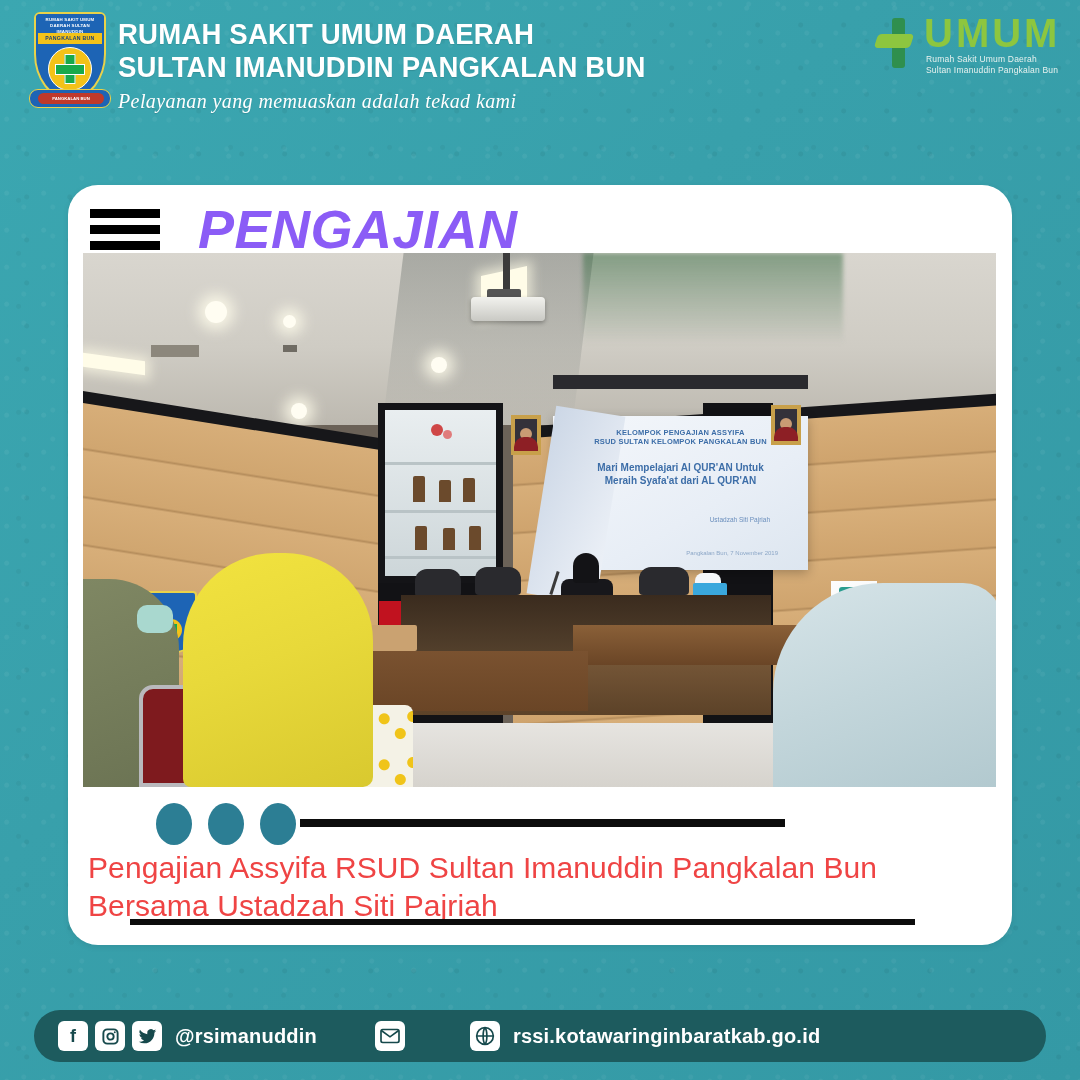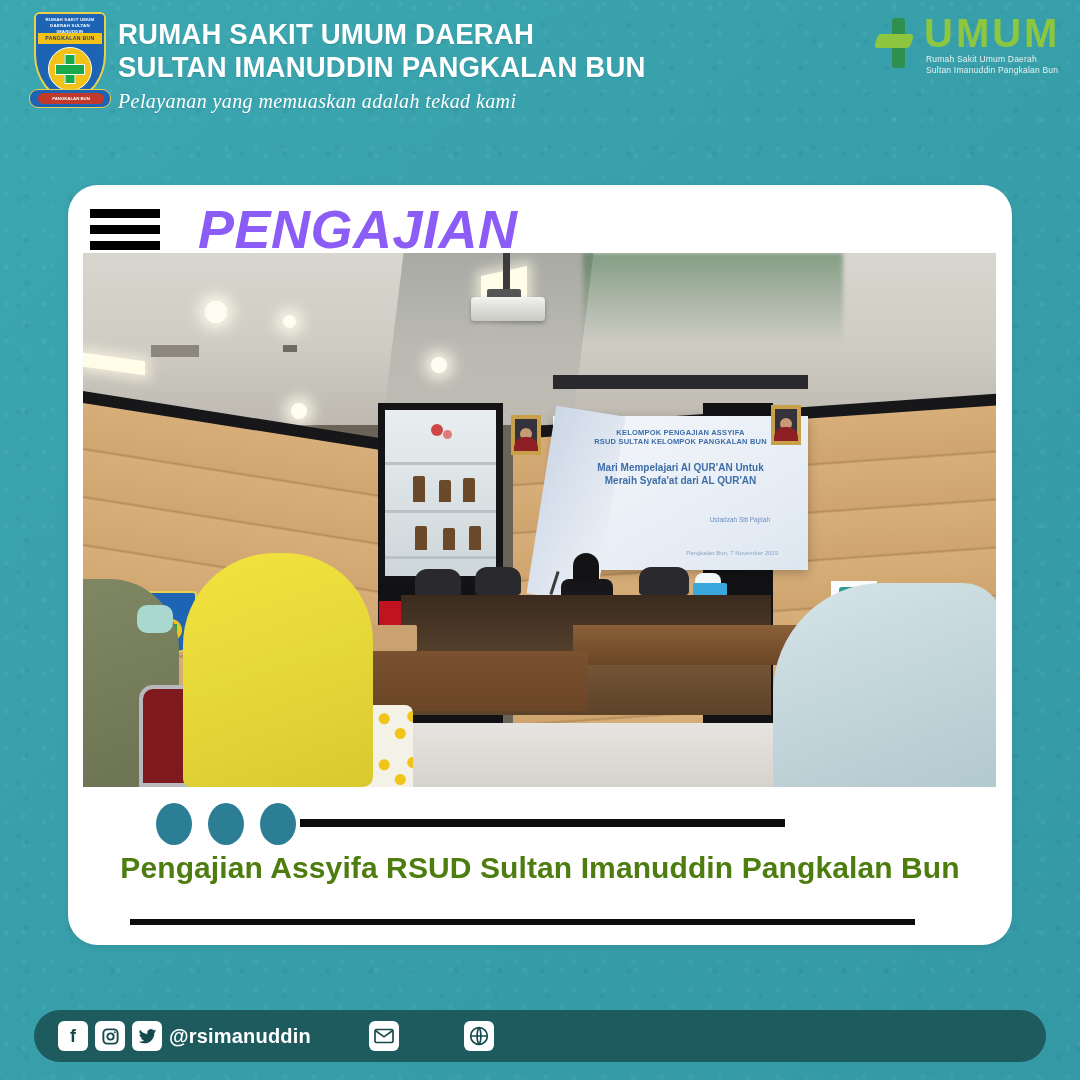--- a/index.html
+++ b/index.html
@@ -282,40 +282,40 @@
   }
   .logo-plaque .dot { position:absolute; left:50%; top:26px; transform:translateX(-50%); width:22px; height:22px; border-radius:50%; background:#f3c219; }
   .logo-plaque .pc { position:absolute; left:50%; top:31px; transform:translateX(-50%); width:12px; height:12px; background:#19a94b; }
 
   
   .dots { position:absolute; left:88px; top:618px; display:flex; gap:16px; }
   .dots span { width:36px; height:42px; border-radius:50%; background:#2c7e94; display:block; }
   .rule-top { position:absolute; left:232px; top:634px; width:485px; height:8px; background:#0c0c0c; }
   .caption {
     position:absolute; left:20px; top:664px; width:904px;
-    text-align:center; color:#4d7c0f; font-size:30px; font-weight:bold;
+    text-align:left; color:#ef4444; font-size:30px; font-weight:normal;
     line-height:38px; letter-spacing:.1px;
   }
   .rule-bottom { position:absolute; left:62px; top:734px; width:785px; height:6px; background:#0c0c0c; }
 
   
   .footer {
     position:absolute; left:34px; bottom:18px; width:1012px; height:52px;
     background:#1d5b5e; border-radius:26px;
     display:flex; align-items:center; padding:0 24px;
   }
   .fgroup { display:flex; align-items:center; }
   .ficon {
     width:30px; height:30px; background:#fff; border-radius:6px;
     display:flex; align-items:center; justify-content:center;
     margin-right:7px; color:#16494c; font-weight:bold; font-size:18px;
   }
   .ficon svg { display:block; }
   .ftext {
-    color:#ffffff; font-size:20px; font-weight:bold; letter-spacing:.2px; 
+    color:#ffffff; font-size:20px; font-weight:bold; letter-spacing:.2px; margin-left:6px;
   }
   .fsep-lg { flex:0 0 58px; }
 </style>
 </head>
 <body>
 
 <div id="poster">
 
   <div class="header">
 
@@ -464,20 +464,21 @@
 
     <div class="dots">
       <span></span>
       <span></span>
       <span></span>
     </div>
     <div class="rule-top"></div>
 
     <div class="caption">
       <div>Pengajian Assyifa RSUD Sultan Imanuddin Pangkalan Bun</div>
+      <div>Bersama Ustadzah Siti Pajriah</div>
     </div>
 
     <div class="rule-bottom"></div>
   </div>
 
   <div class="footer">
 
     <div class="fgroup">
       <div class="ficon">f</div>
       <div class="ficon">
@@ -508,15 +509,16 @@
 
     <div class="fsep-lg"></div>
 
     <div class="fgroup">
       <div class="ficon">
         <svg width="20" height="20" viewBox="0 0 24 24" fill="none" stroke="#16494c" stroke-width="2">
           <circle cx="12" cy="12" r="10"></circle>
             <path d="M2 12h20M12 2c3 3.5 3 16.5 0 20M12 2c-3 3.5-3 16.5 0 20"></path>
         </svg>
       </div>
+      <div class="ftext">rssi.kotawaringinbaratkab.go.id</div>
     </div>
   </div>
 </div>
 
 </body></html>

